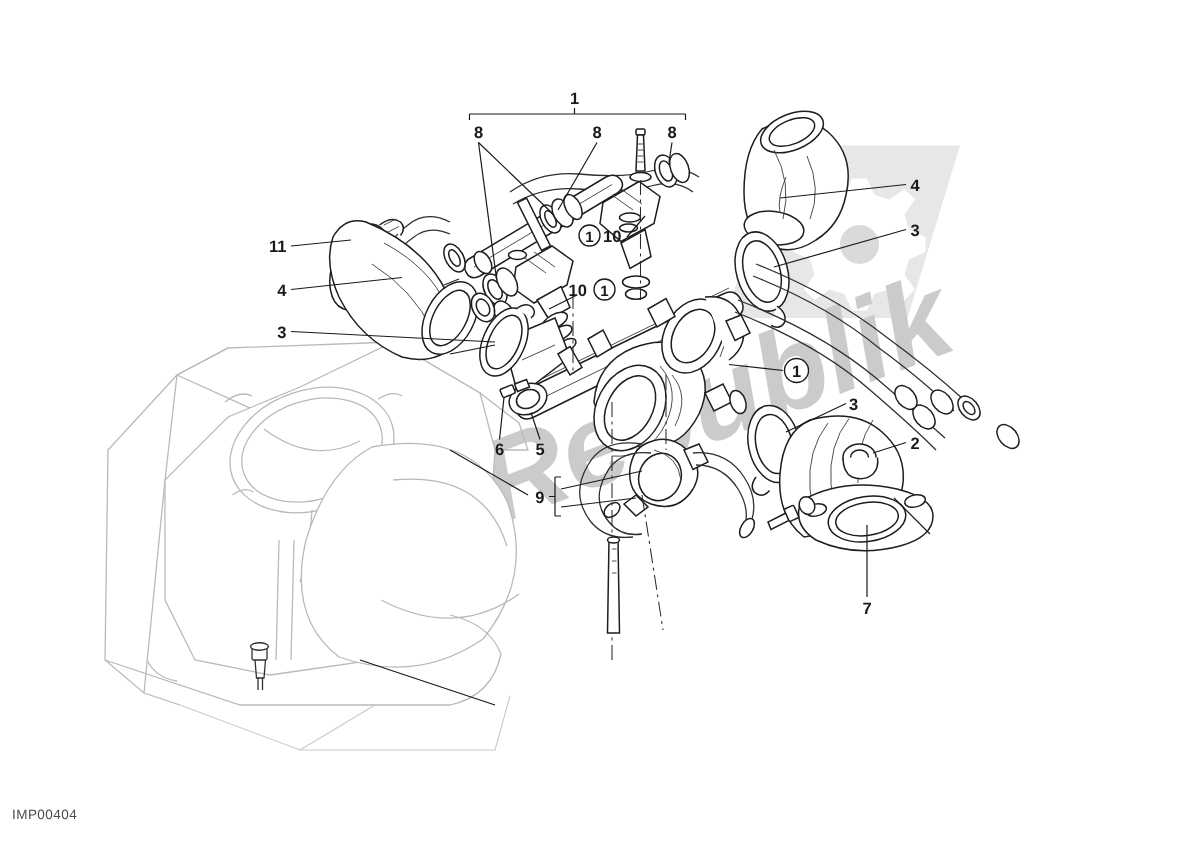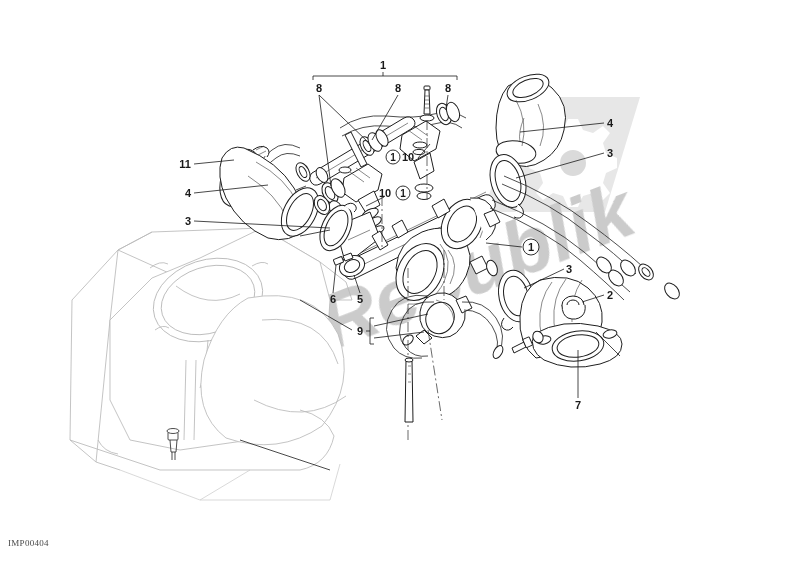--- a/index.html
+++ b/index.html
@@ -33,21 +33,21 @@
   .callout-text-sm {
     font-family: "Liberation Sans", sans-serif;
     font-size: 10px;
     font-weight: bold;
     fill: #1a1a1a;
   }
   .ref-code {
     position: absolute;
     left: 8px;
     top: 538px;
-    font-family: Liberation Serif, serif;
+    font-family: Liberation Sans, sans-serif;
     font-size: 9px;
     color: #4a4a4a;
     letter-spacing: 0.3px;
   }
   .wm-text {
     font-family: "Liberation Sans", sans-serif;
     font-size: 78px;
     font-weight: bold;
     font-style: italic;
     fill: #c9c9c9;

